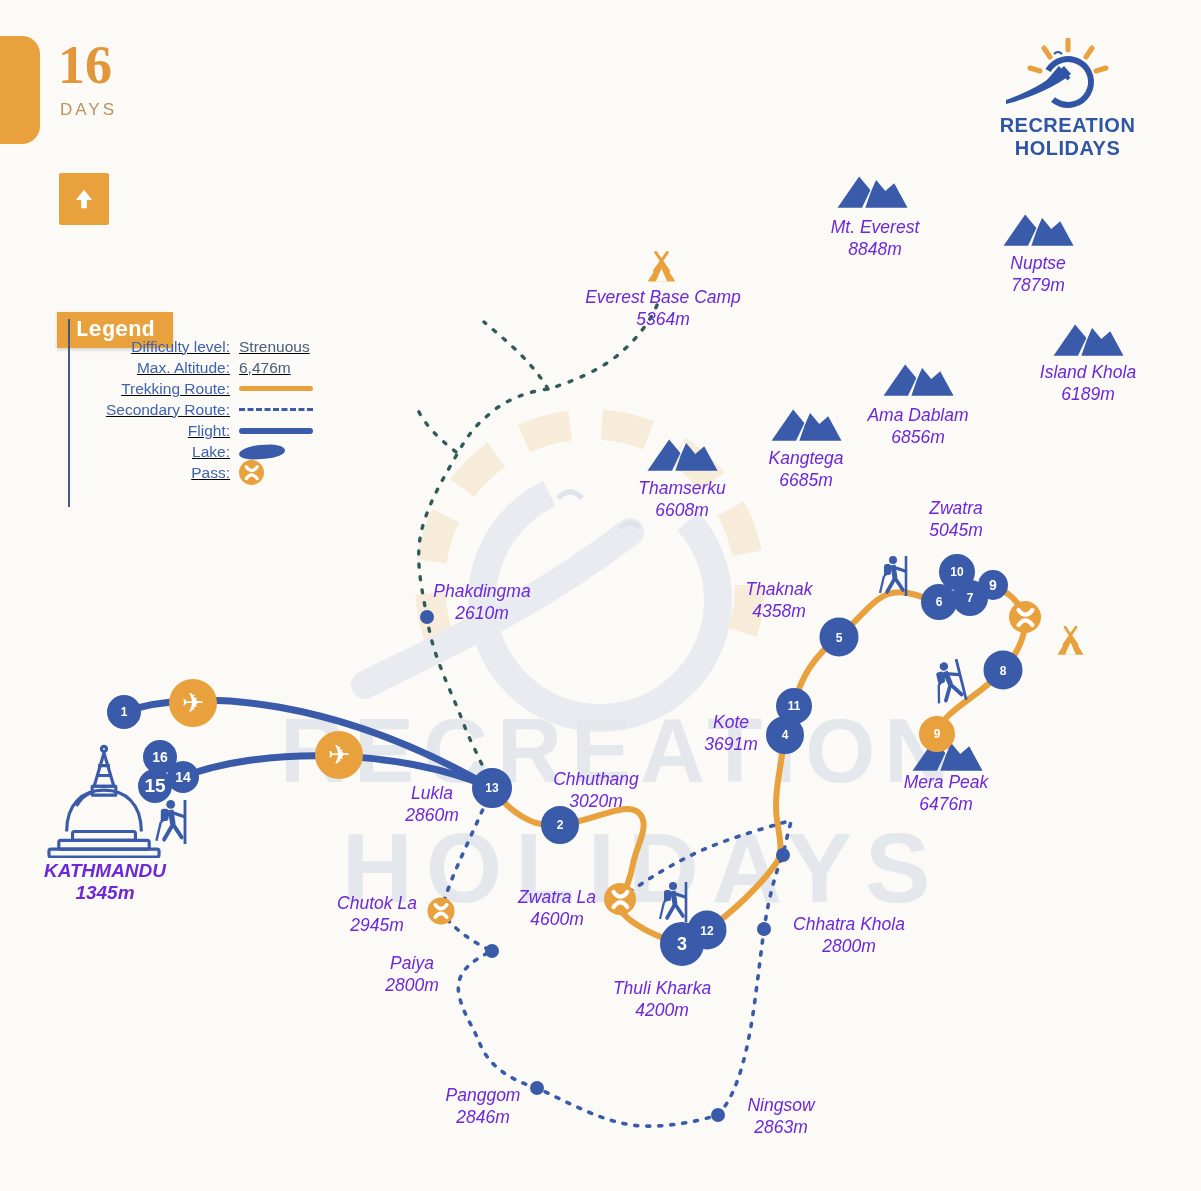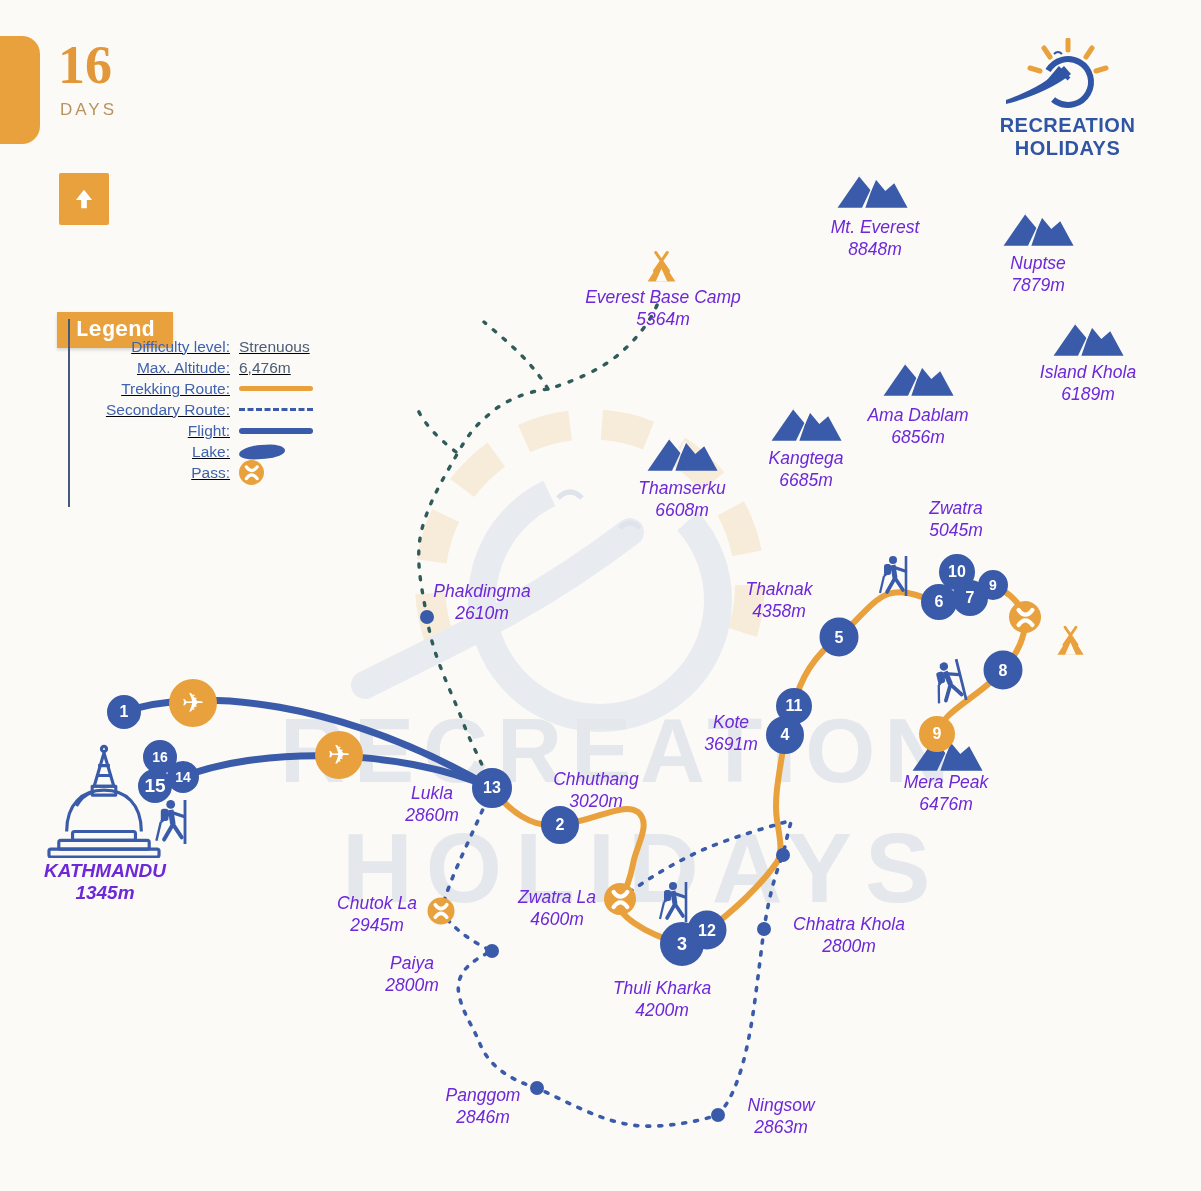--- a/index.html
+++ b/index.html
@@ -52,21 +52,21 @@
 
   
   .place,.peak-lbl,.camp-lbl{position:absolute;transform:translateX(-50%);text-align:center;
         color:#6d28d9;font-size:17.5px;line-height:22px;z-index:2;white-space:nowrap;font-style:italic;}
   .city{font-weight:bold;font-size:19px;}
   .icon{position:absolute;z-index:2;}
 
   
   .d{position:absolute;transform:translate(-50%,-50%);background:#3a5ba9;color:#fff;
      border-radius:50%;display:flex;align-items:center;justify-content:center;
-     font-weight:bold;font-size:16px;z-index:4;border:2px solid #3a5ba9;box-sizing:border-box;}
+     font-weight:bold;font-size:12px;z-index:4;border:2px solid #3a5ba9;box-sizing:border-box;}
   .d.orange{background:#e8a13c;border-color:#e8a13c;}
   .plane{position:absolute;transform:translate(-50%,-50%);background:#e8a13c;border-radius:50%;
          width:48px;height:48px;display:flex;align-items:center;justify-content:center;z-index:3;}
   .plane span{color:#fff;font-size:27px;line-height:1;}
   .dot{position:absolute;transform:translate(-50%,-50%);width:14px;height:14px;background:#3a5ba9;
        border-radius:50%;z-index:3;}
   .map-pass{position:absolute;transform:translate(-50%,-50%);z-index:3;}
 </style>
 </head>
 <body>

